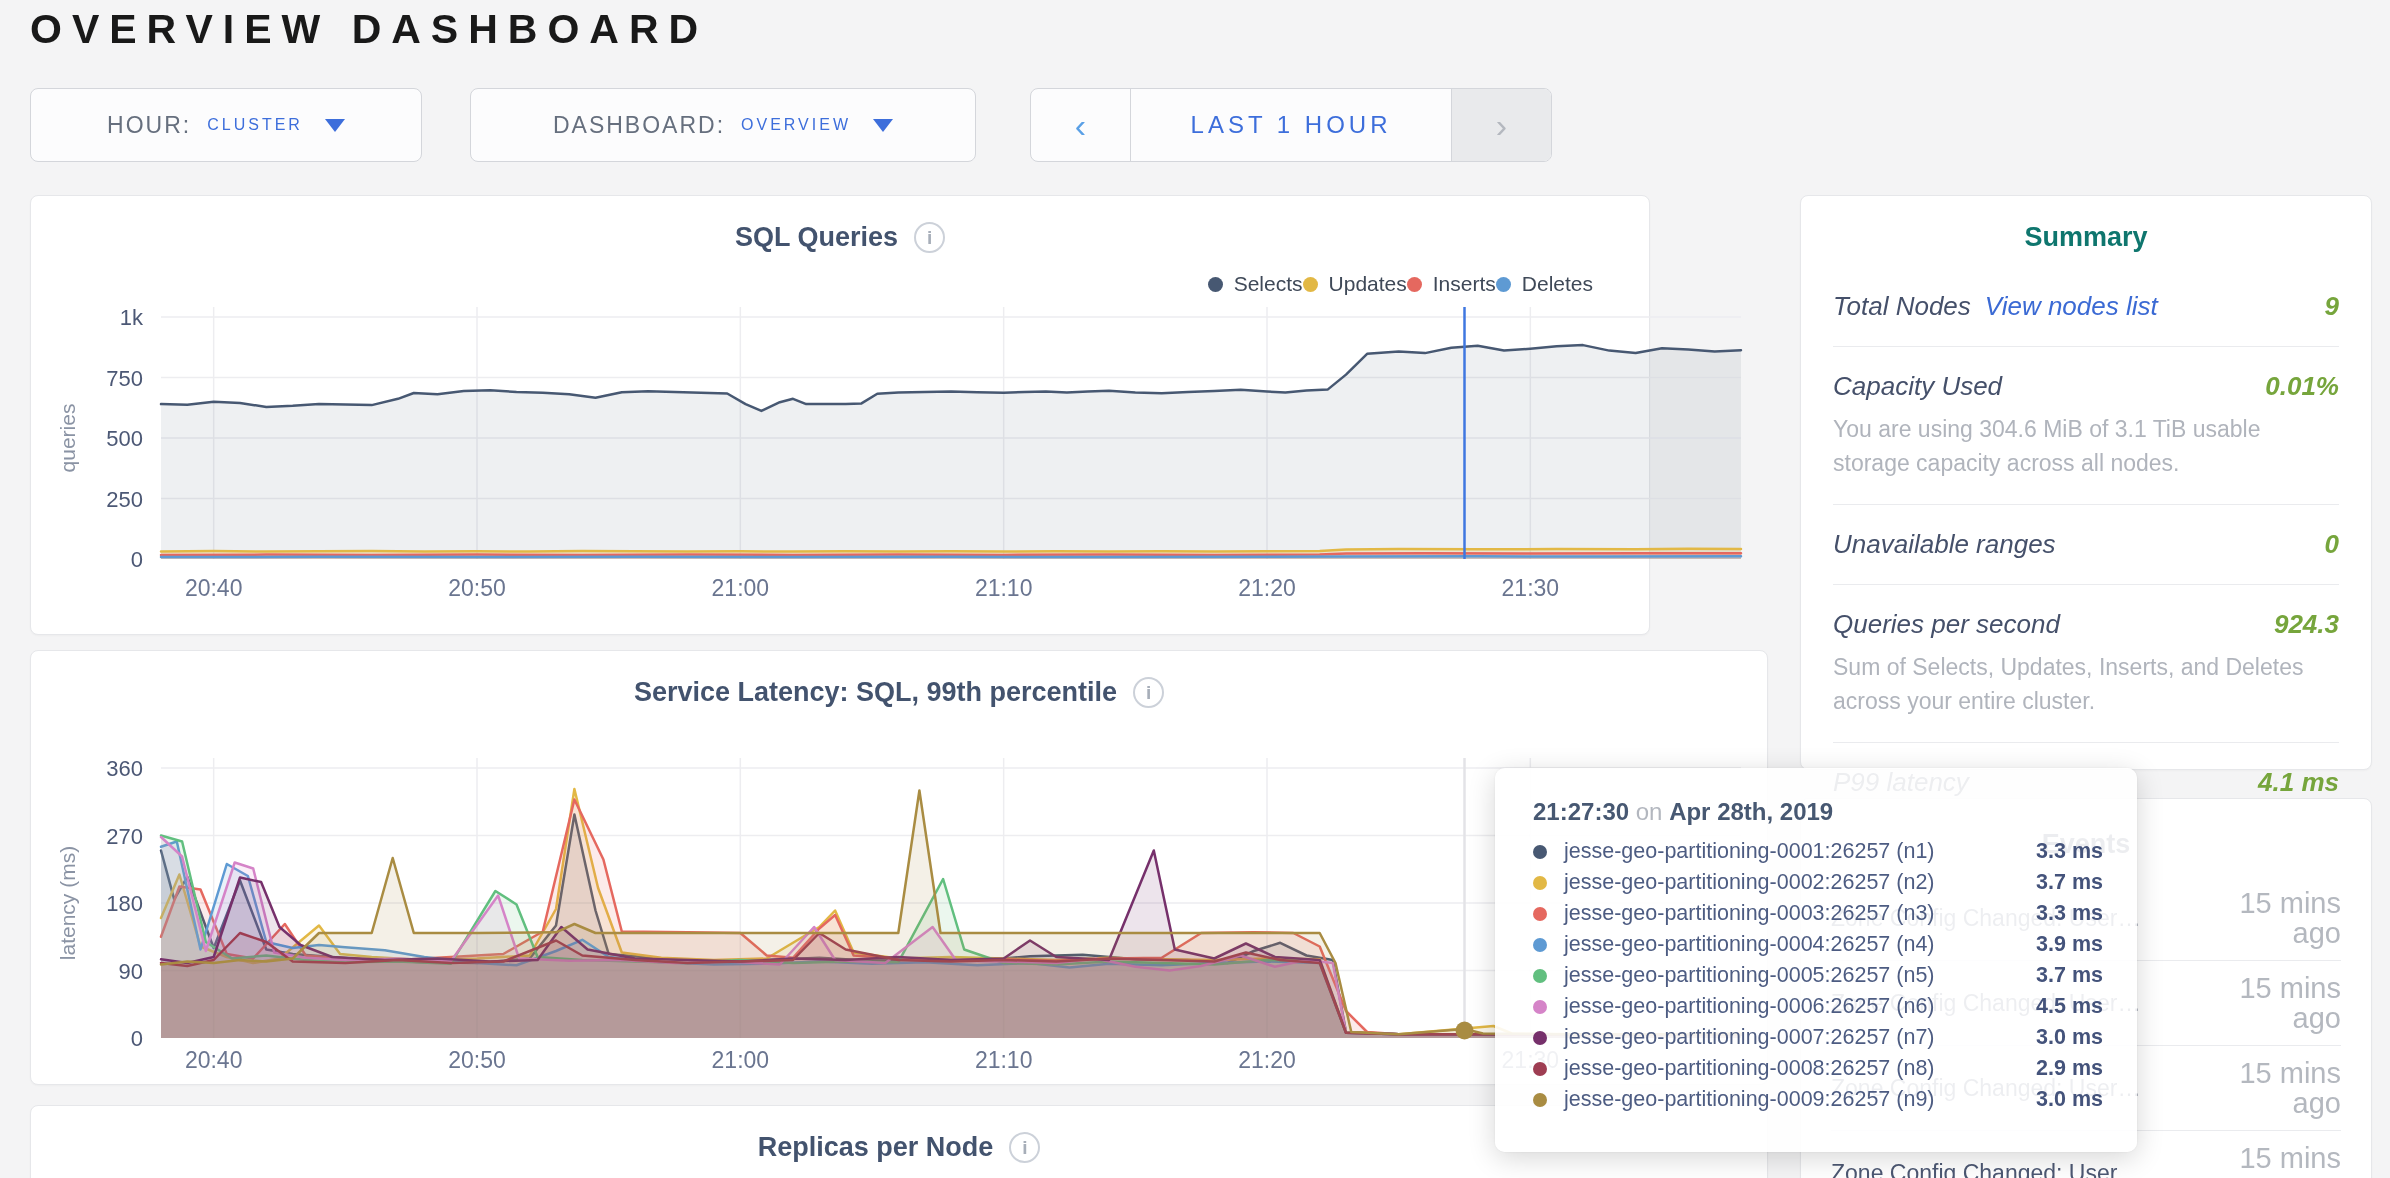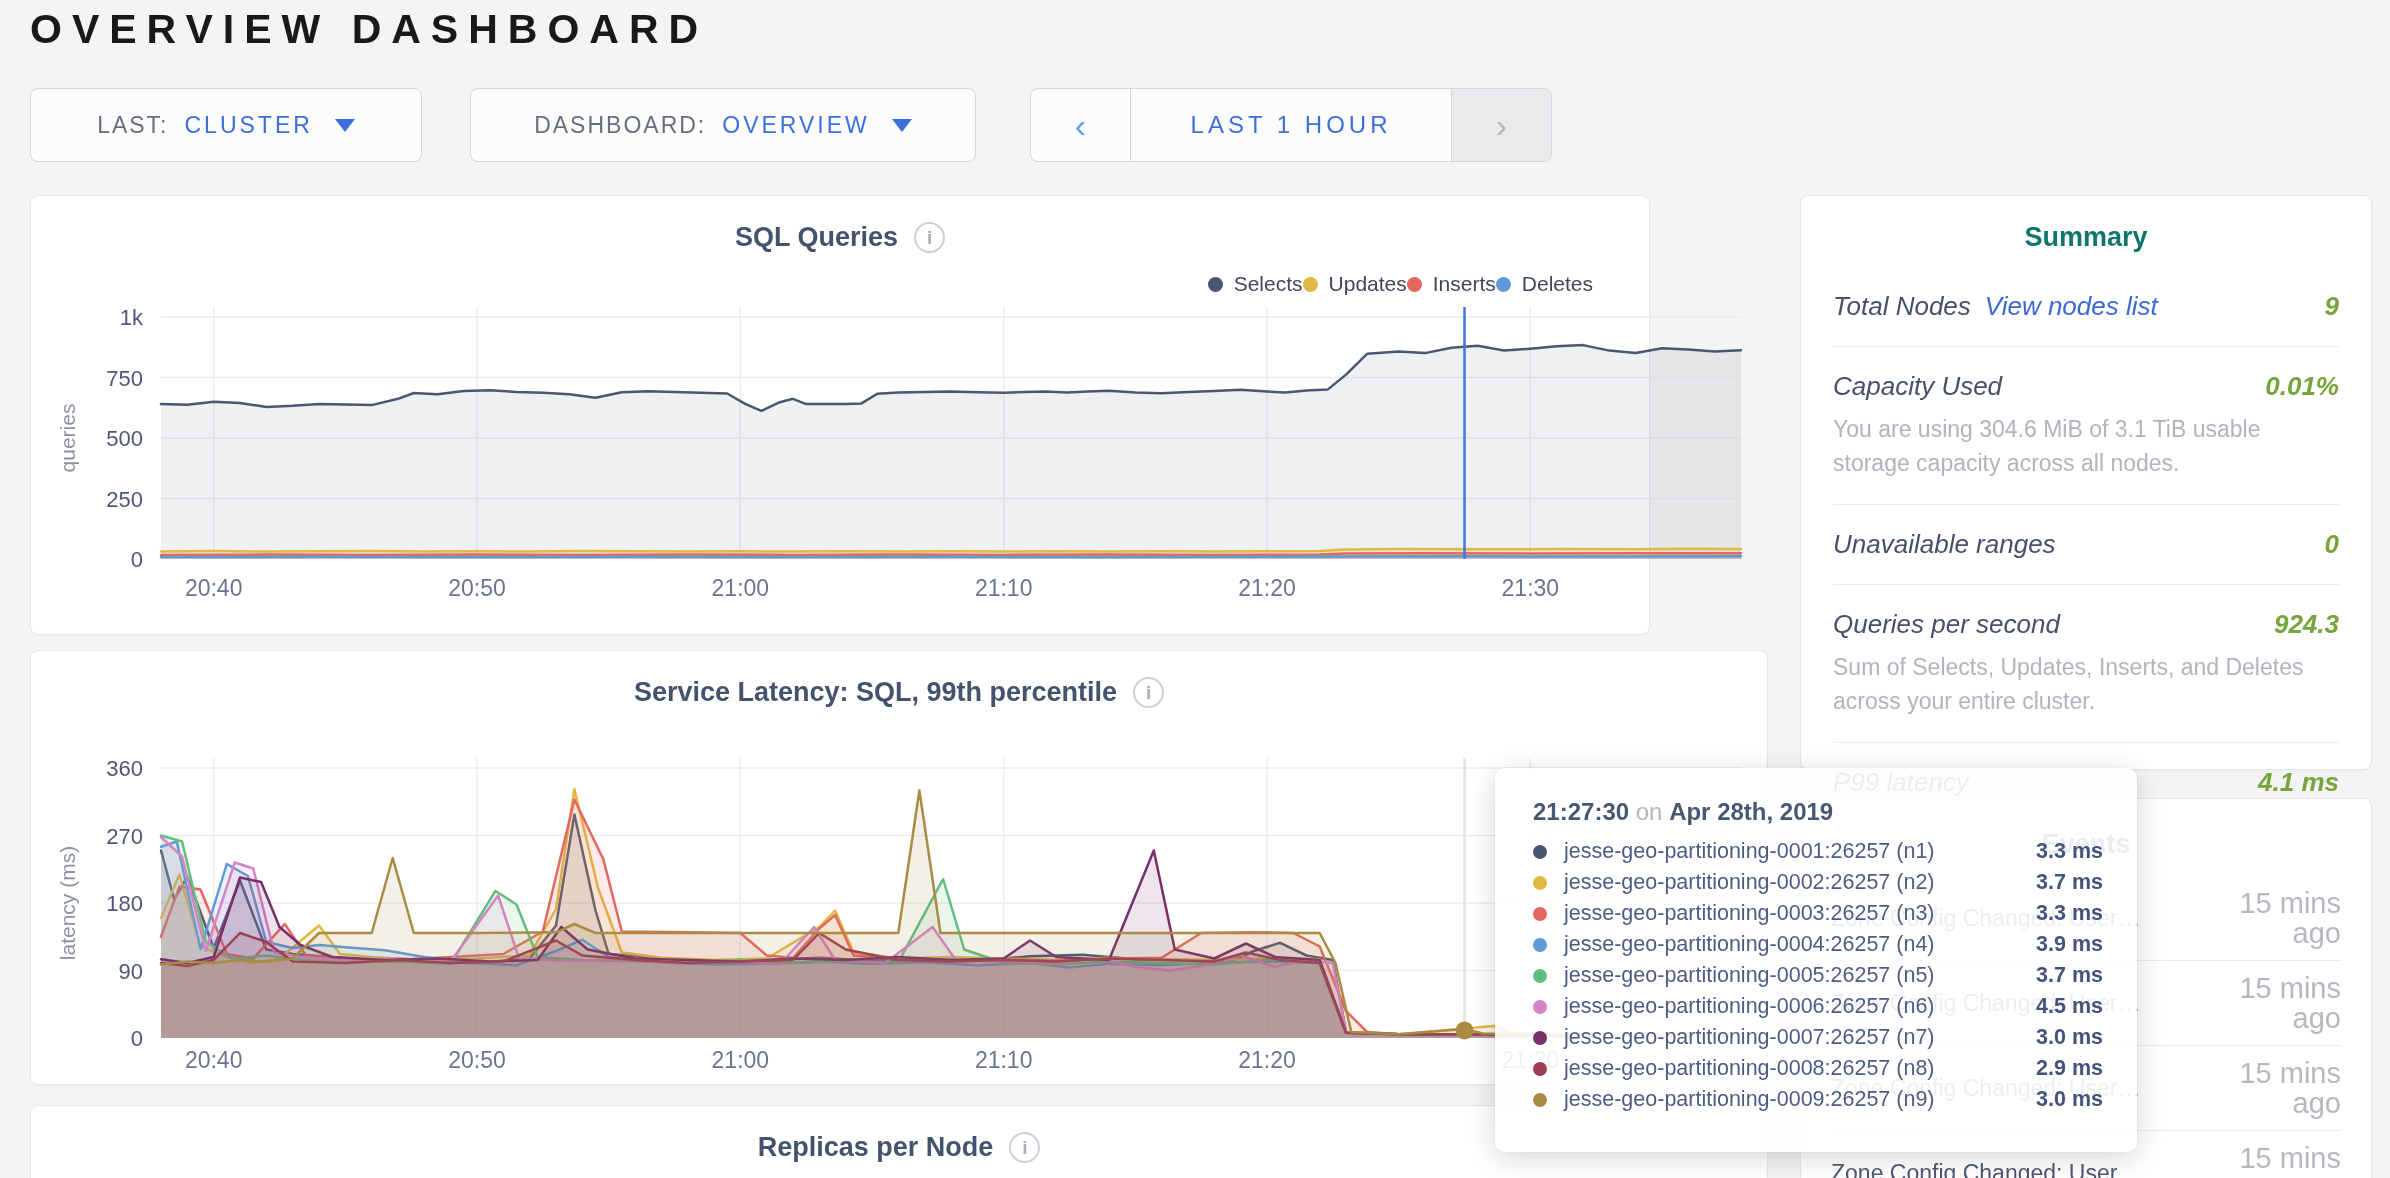--- a/index.html
+++ b/index.html
@@ -17,21 +17,21 @@
   
   .dropdown {
     position:absolute; top:88px; height:74px;
     background:#fcfcfd; border:1.5px solid #d4d6db; border-radius:8px;
     display:flex; align-items:center; justify-content:center; gap:16px;
     cursor:pointer;
   }
   .dd-graph { left:30px;  width:392px; }
   .dd-dash  { left:470px; width:506px; }
   .dd-label { font-size:23px; letter-spacing:2px; color:#666f7e; }
-  .dd-value { font-size:23px; letter-spacing:3px; color:#3d6edb; font-weight:500; }
+  .dd-value { font-size:16px; letter-spacing:3px; color:#3d6edb; font-weight:500; }
   .caret-down {
     width:0; height:0; margin-left:6px;
     border-left:10px solid transparent; border-right:10px solid transparent;
     border-top:13px solid #3d6edb;
   }
   .timewin {
     position:absolute; left:1030px; top:88px; width:522px; height:74px;
     background:#fcfcfd; border:1.5px solid #d4d6db; border-radius:8px;
     display:flex; align-items:stretch; overflow:hidden;
   }
@@ -114,21 +114,21 @@
   .tt-value { font-size:21.5px; color:#44537b; font-weight:600; margin-left:14px; }
 </style>
 </head>
 <body>
 
 <div class="screen">
 
   <h1 class="page-title">OVERVIEW DASHBOARD</h1>
 
   <div class="dropdown dd-graph">
-    <span class="dd-label">LAST:</span>
+    <span class="dd-label">HOUR:</span>
     <span class="dd-value">CLUSTER</span>
     <span class="caret-down"></span>
   </div>
   <div class="dropdown dd-dash">
     <span class="dd-label">DASHBOARD:</span>
     <span class="dd-value">OVERVIEW</span>
     <span class="caret-down"></span>
   </div>
   <div class="timewin">
     <button class="tw-btn tw-prev">‹</button>

